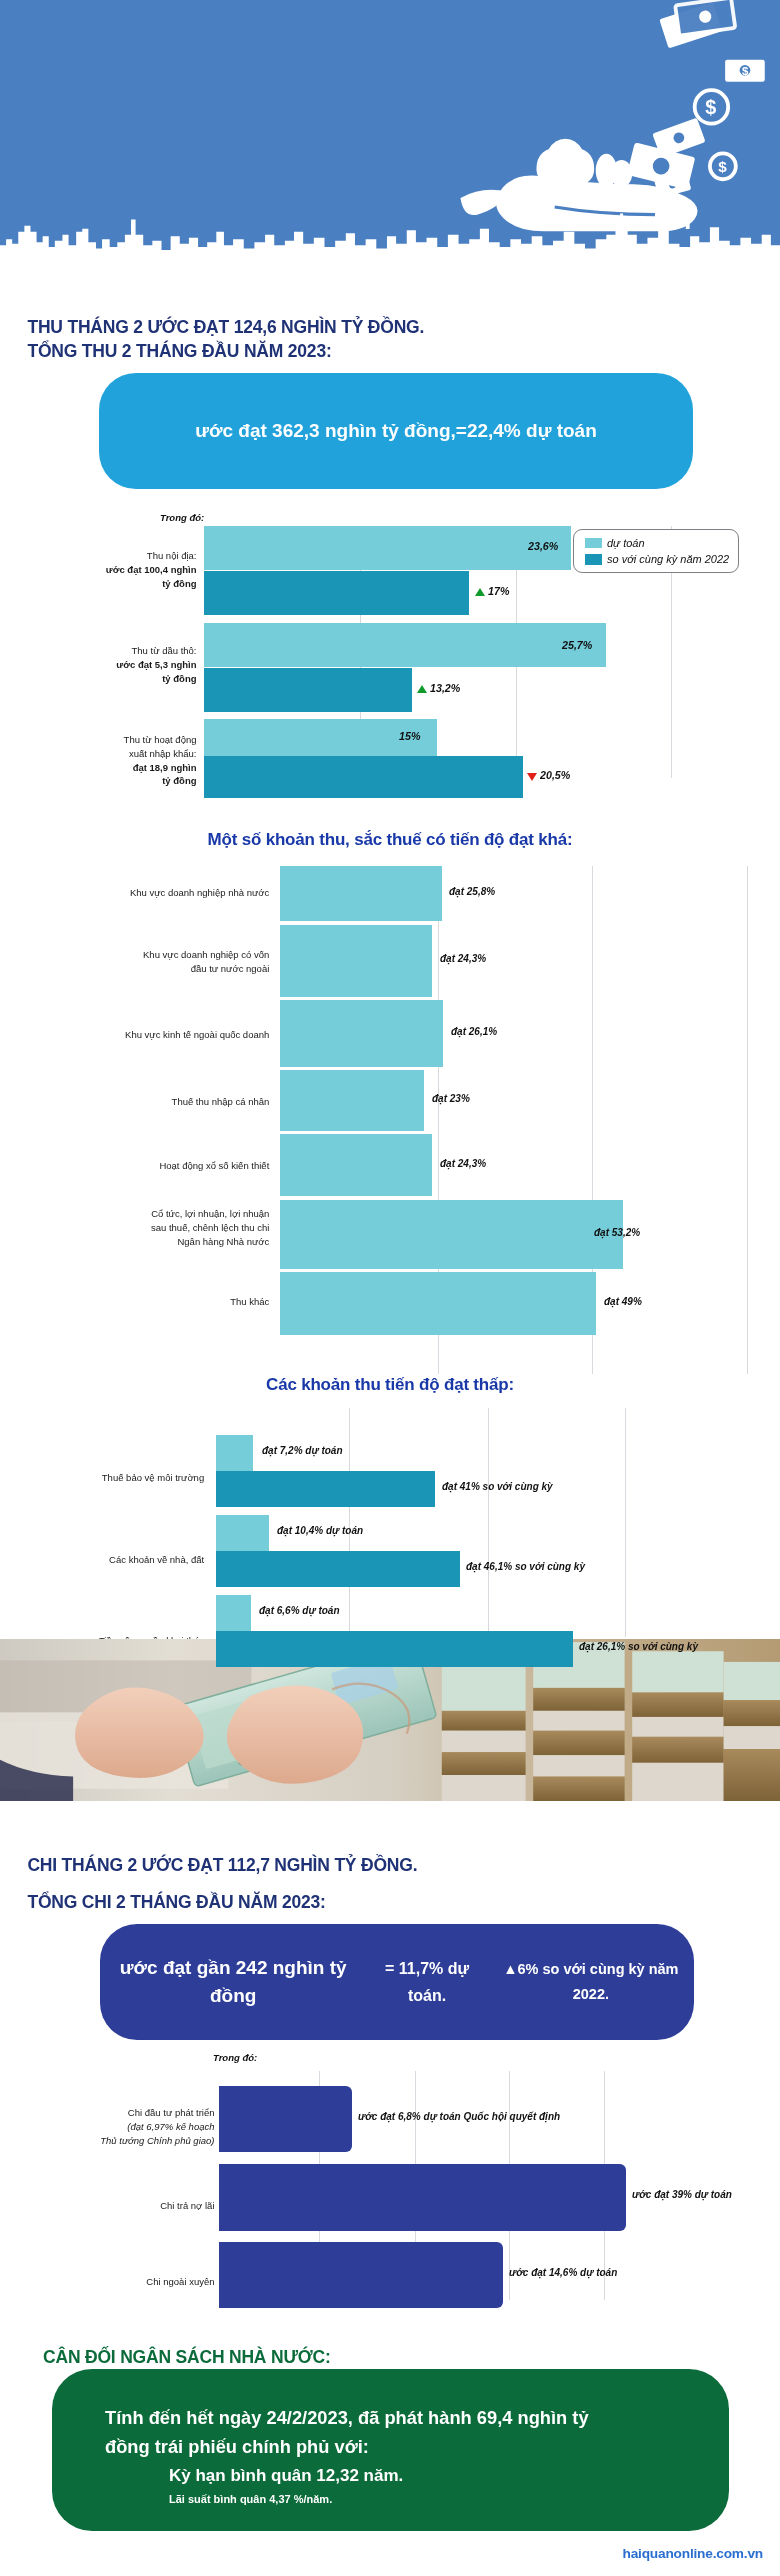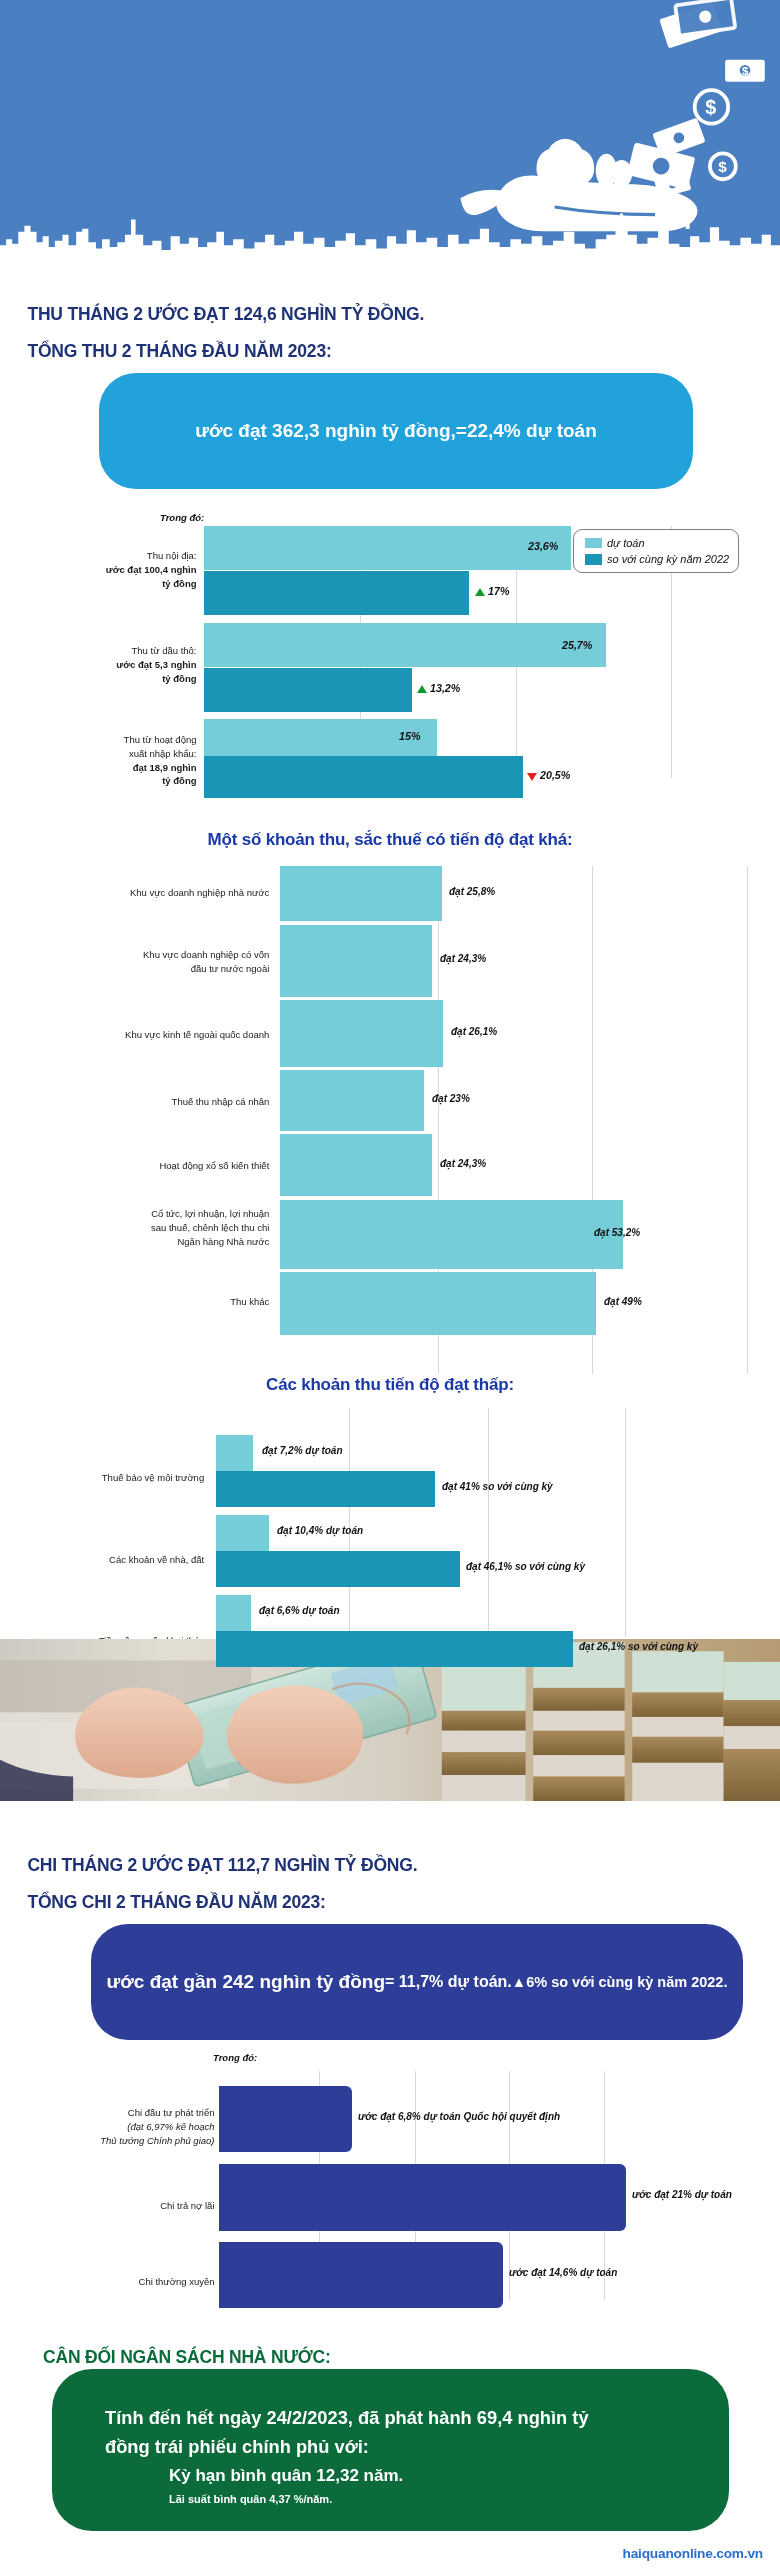--- a/index.html
+++ b/index.html
@@ -191,21 +191,21 @@
       <path d="M60 78 q18-20 52-14 q40 8 120 10 q40 1 68 16 q24 13 12 30 q-12 16-48 16 l-150 0 q-36 0-54-18 q-18-18 0-40z"></path>
       <path d="M128 104 q60 10 132 10" fill="none" stroke="#4a7fc1" stroke-width="4"></path>
       <path d="M4 92 q30-16 62-8 q-10 22-40 30 q-18 4-22-22z"></path>
     </g>
   </svg>
   <svg class="skyline" viewBox="0 0 1024 66" preserveAspectRatio="none">
     <path fill="#ffffff" d="M0,66 L0,48 L8,48 L8,40 L16,40 L16,46 L24,46 L24,30 L32,30 L32,22 L40,22 L40,30 L48,30 L48,44 L56,44 L56,36 L64,36 L64,50 L72,50 L72,42 L82,42 L82,34 L90,34 L90,48 L100,48 L100,30 L108,30 L108,26 L116,26 L116,44 L126,44 L126,52 L134,52 L134,40 L144,40 L144,50 L154,50 L154,44 L164,44 L164,34 L172,34 L172,14 L178,14 L178,34 L188,34 L188,48 L200,48 L200,42 L212,42 L212,54 L224,54 L224,36 L236,36 L236,46 L248,46 L248,38 L260,38 L260,50 L272,50 L272,44 L284,44 L284,30 L294,30 L294,48 L306,48 L306,40 L320,40 L320,52 L334,52 L334,44 L348,44 L348,34 L360,34 L360,48 L374,48 L374,42 L386,42 L386,30 L398,30 L398,46 L412,46 L412,38 L426,38 L426,50 L440,50 L440,42 L454,42 L454,32 L466,32 L466,48 L480,48 L480,40 L494,40 L494,52 L508,52 L508,36 L520,36 L520,46 L534,46 L534,28 L546,28 L546,44 L560,44 L560,38 L574,38 L574,50 L588,50 L588,34 L602,34 L602,46 L616,46 L616,40 L630,40 L630,26 L642,26 L642,44 L656,44 L656,50 L670,50 L670,40 L684,40 L684,46 L698,46 L698,36 L712,36 L712,48 L726,48 L726,42 L740,42 L740,30 L754,30 L754,46 L768,46 L768,52 L782,52 L782,40 L796,40 L796,34 L808,34 L808,20 L814,20 L814,6 L818,6 L818,20 L824,20 L824,34 L836,34 L836,46 L850,46 L850,38 L864,38 L864,28 L878,28 L878,46 L892,46 L892,50 L906,50 L906,36 L918,36 L918,44 L932,44 L932,24 L944,24 L944,42 L958,42 L958,48 L972,48 L972,38 L986,38 L986,46 L1000,46 L1000,34 L1012,34 L1012,48 L1024,48 L1024,66 Z"></path>
   </svg>
 </div>
 
-<div class="sec-head" style="position:absolute;left:27.4px;top:301px;">THU THÁNG 2 ƯỚC ĐẠT 124,6 NGHÌN TỶ ĐỒNG.</div>
+<div class="sec-head" style="position:absolute;left:27.4px;top:314px;">THU THÁNG 2 ƯỚC ĐẠT 124,6 NGHÌN TỶ ĐỒNG.</div>
 <div class="sec-head" style="position:absolute;left:27.4px;top:338px;">TỔNG THU 2 THÁNG ĐẦU NĂM 2023:</div>
 
 <div class="pill" style="position:absolute;left:99px;top:373px;width:594px;height:116px;background:#21a2db;">
   <div class="l1">ước đạt 362,3 nghìn tỷ đồng,</div>
   <div class="l2">=22,4% dự toán</div>
 </div>
 
 <div class="trong-do" style="left:160px;top:512px;">Trong đó:</div>
 
 <div class="chart" style="position:absolute;left:0;top:526px;width:780px;height:252px;">
@@ -444,21 +444,21 @@
     <path d="M436 66 q44-18 80 6 q30 20 18 52" fill="none" stroke="#c99a7c" stroke-width="3" opacity=".7"></path>
     <path d="M0 158 q40 20 96 22 l0 32 l-96 0z" fill="#2e3050" opacity=".85"></path>
   </svg>
 </div>
 
 <div style="position:absolute;left:216px;top:1632px;width:357px;height:13.7px;background:#1b95b5;z-index:6;"></div>
 
 <div class="sec-head" style="position:absolute;left:27.4px;top:1852px;">CHI THÁNG 2 ƯỚC ĐẠT 112,7 NGHÌN TỶ ĐỒNG.</div>
 <div class="sec-head" style="position:absolute;left:27.4px;top:1889px;">TỔNG CHI 2 THÁNG ĐẦU NĂM 2023:</div>
 
-<div class="pill" style="position:absolute;left:91px;top:1924px;width:652px;height:116px;background:#2e3d98;">
+<div class="pill" style="position:absolute;left:100px;top:1924px;width:594px;height:116px;background:#2e3d98;">
   <div class="l1">ước đạt gần 242 nghìn tỷ đồng</div>
   <div class="l3" style="font-size:16px;">= 11,7% dự toán.</div>
   <div class="l3" style="font-size:14.5px;">▲6% so với cùng kỳ năm 2022.</div>
 </div>
 
 <div class="trong-do" style="left:213px;top:2052px;">Trong đó:</div>
 
 <div class="chart" style="position:absolute;left:0;top:2071px;width:780px;height:229px;">
   <div class="gridline" style="left:319px;"></div>
   <div class="gridline" style="left:415px;"></div>
@@ -473,25 +473,25 @@
   <div class="row" style="left:219px;top:15.2px;width:564px;height:66px;">
     <div class="bar navy" style="width:133px;"></div>
     <span class="val-label" style="left:139px;top:25px;">ước đạt 6,8% dự toán Quốc hội quyết định</span>
   </div>
 
   <div class="cat-label" style="left:30.5px;top:128px;width:184px;">
     <div>Chi trả nợ lãi</div>
   </div>
   <div class="row" style="left:219px;top:93px;width:564px;height:67px;">
     <div class="bar navy" style="width:407px;"></div>
-    <span class="val-label" style="left:413px;top:25px;">ước đạt 21% dự toán</span>
+    <span class="val-label" style="left:413px;top:25px;">ước đạt 39% dự toán</span>
   </div>
 
   <div class="cat-label" style="left:30.5px;top:204px;width:184px;">
-    <div>Chi thường xuyên</div>
+    <div>Chi ngoài xuyên</div>
   </div>
   <div class="row" style="left:219px;top:171px;width:564px;height:66px;">
     <div class="bar navy" style="width:284px;"></div>
     <span class="val-label" style="left:290px;top:25px;">ước đạt 14,6% dự toán</span>
   </div>
 </div>
 
 <div class="sec-head" style="position:absolute;left:43px;top:2344px;color:#0b6b3a;">CÂN ĐỐI NGÂN SÁCH NHÀ NƯỚC:</div>
 
 <div style="position:absolute;left:52px;top:2369px;width:677px;height:162px;background:#0b6b3a;border-radius:40px;color:#fff;padding:34px 53px 0 53px;">

